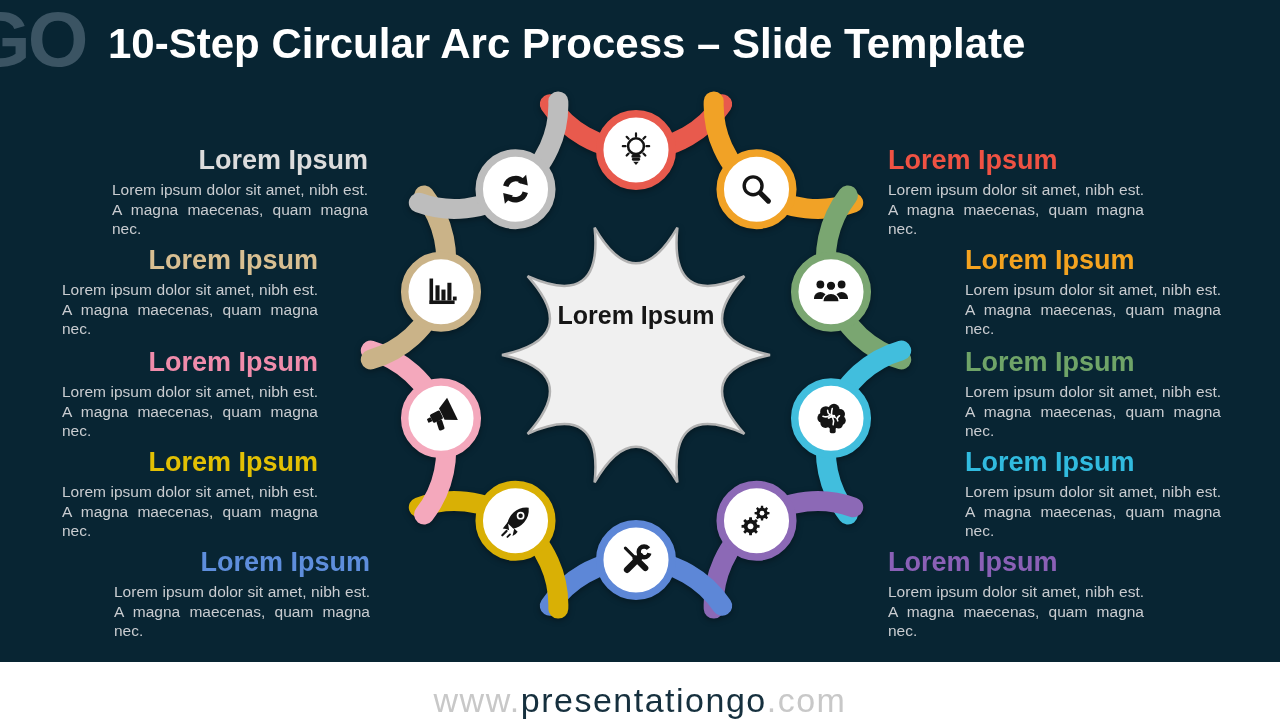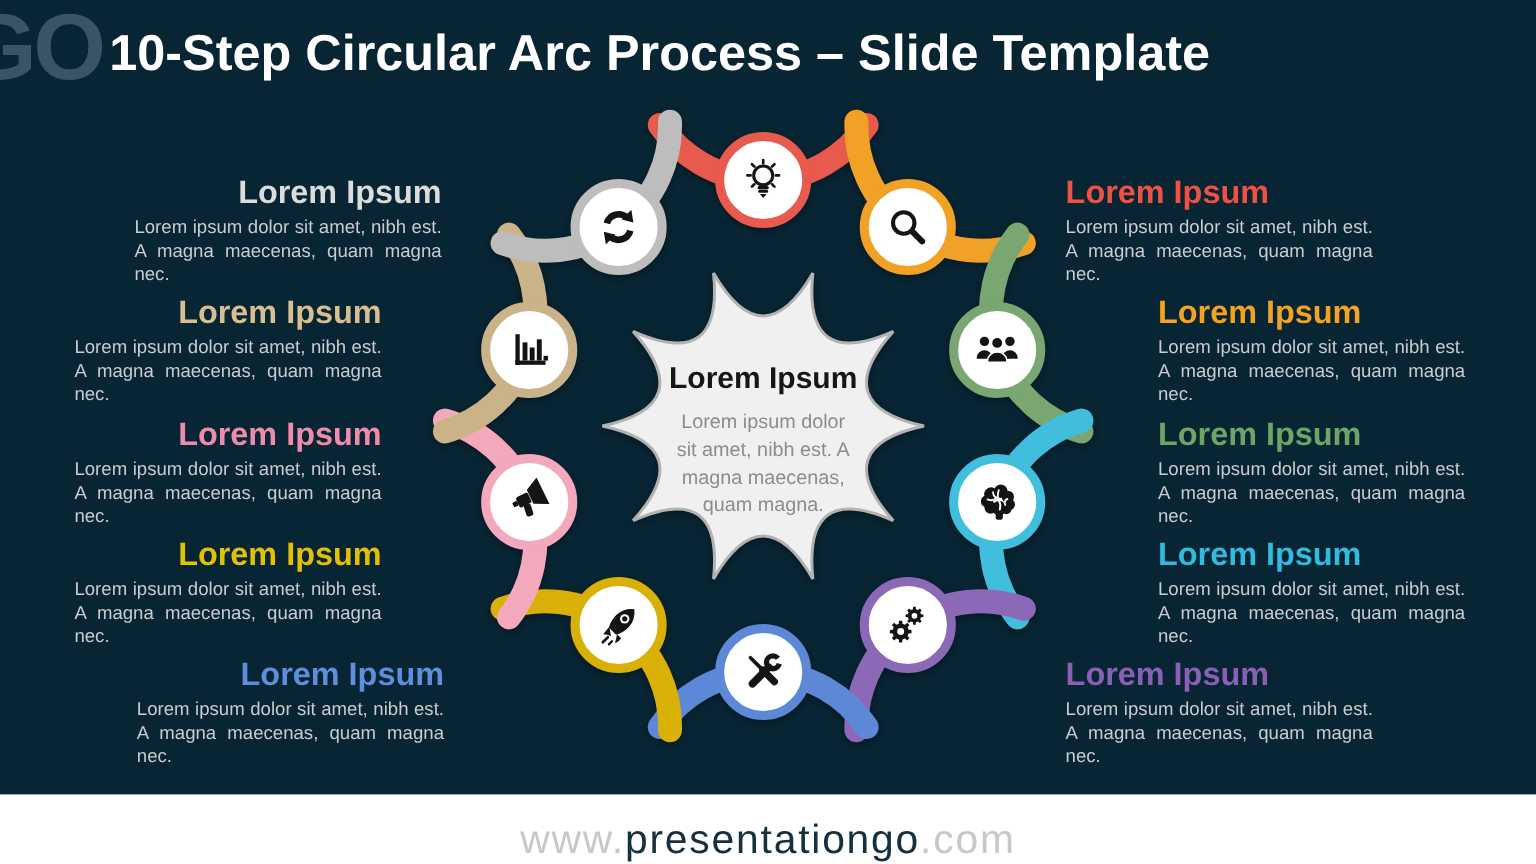--- a/index.html
+++ b/index.html
@@ -1,20 +1,20 @@
 <!DOCTYPE html>
 <html><head>
 <meta charset="utf-8">
 <style>
   html,body{margin:0;padding:0;background:#000;}
   .stage{position:relative;width:1280px;height:720px;overflow:hidden;
          font-family:"Liberation Sans",sans-serif;background:#082533;}
   .logo{position:absolute;left:-30px;top:-6px;font-size:78px;font-weight:700;
         letter-spacing:-3px;color:#3e5766;opacity:.95;}
-  .slide-title{position:absolute;left:91px;top:20px;font-size:42px;font-weight:700;
+  .slide-title{position:absolute;left:108px;top:20px;font-size:42px;font-weight:700;
         color:#fff;letter-spacing:0;white-space:nowrap;}
   #diagram{position:absolute;left:350px;top:70px;
         filter:drop-shadow(0 2px 3px rgba(0,0,0,.35));}
   .tb{position:absolute;width:256px;}
   .tb h3{margin:0;font-size:27px;line-height:29px;font-weight:700;}
   .tb p{margin:5px 0 0;font-size:15.5px;line-height:19.5px;color:#c9ccd0;
         text-align:justify;text-align-last:justify;white-space:pre-line;}
   .side-left h3{text-align:right;}
   .side-right h3{text-align:left;}
   .b-l1{right:912px;top:146px;} .b-l2{right:962px;top:246px;}
@@ -178,24 +178,20 @@
             <path d="M36.5,7 L38.5,19.5 L27,16.5 z"></path>
             <path d="M35.5,27.5 a12,12 0 0 1 -20,5.5" fill="none" stroke="#141414" stroke-width="6.5"></path>
             <path d="M11.5,41 L9.5,28.5 L21,31.5 z"></path>
           </g>
         </g>
       </g>
     </svg>
 
   <div class="star-text">
     <h2>Lorem Ipsum</h2>
-    <p>Lorem ipsum dolor
-sit amet, nibh est. A
-magna maecenas,
-quam magna.</p>
   </div>
 
   <div class="tb side-left b-l1">
     <h3 style="color: rgb(220, 220, 220);">Lorem Ipsum</h3>
     <p style="color: rgb(201, 204, 208);">Lorem ipsum dolor sit amet, nibh est.
 A magna maecenas, quam magna nec.</p>
   </div>
   <div class="tb side-left b-l2">
     <h3 style="color: rgb(216, 191, 146);">Lorem Ipsum</h3>
     <p style="color: rgb(201, 204, 208);">Lorem ipsum dolor sit amet, nibh est.

